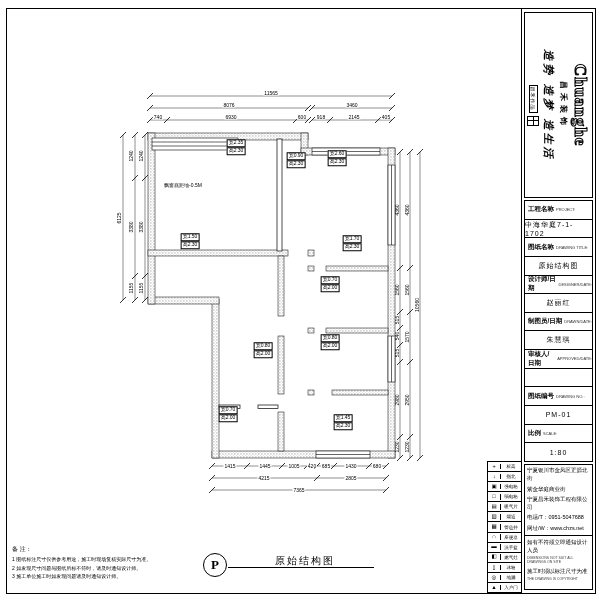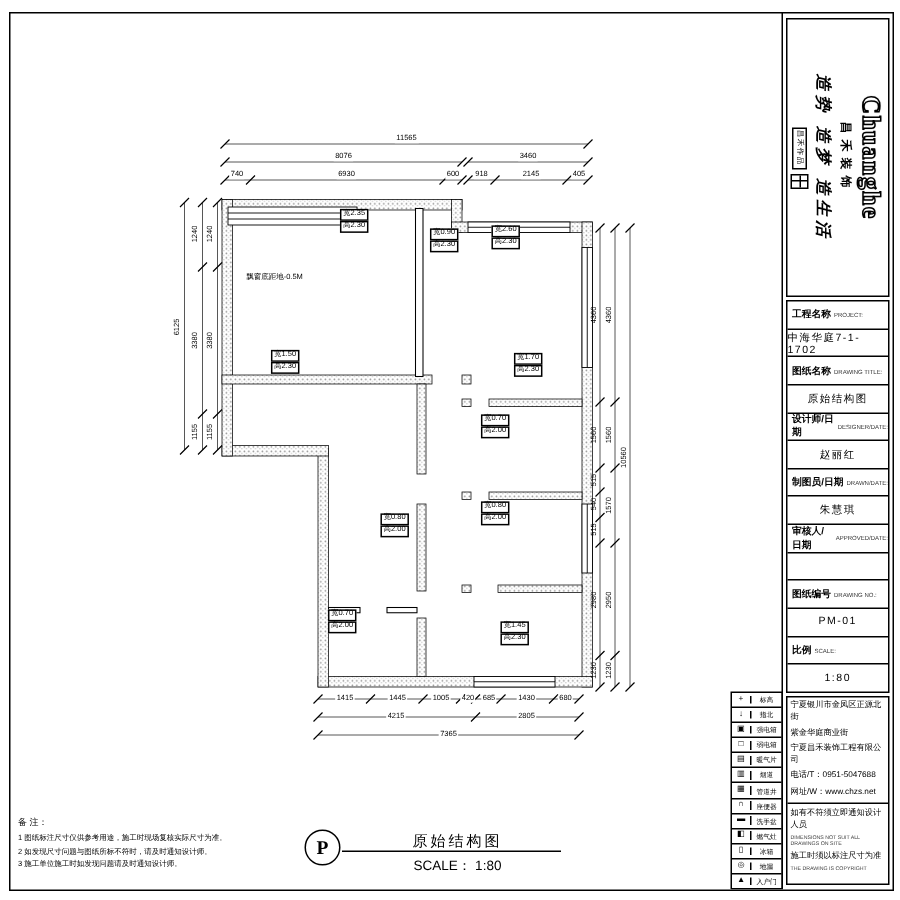--- a/index.html
+++ b/index.html
@@ -234,21 +234,20 @@
       </div>
       <div class="plabel" style="left: 343px; top: 422px;">
         <div class="cell">宽1.45</div>
         <div class="cell">高2.30</div>
       </div>
     </div>
 
   <div id="ptitle-circle">P</div>
   <div id="ptitle-line"></div>
   <div id="ptitle-name">原始结构图</div>
-  <div id="ptitle-scale">SCALE： 1:80</div>
 
   <div id="notes">
     <div class="nt">备 注：</div>
     <div id="notes-items">
         <div>1 图纸标注尺寸仅供参考用途，施工时现场复核实际尺寸为准。</div>
         <div>2 如发现尺寸问题与图纸所标不符时，请及时通知设计师。</div>
         <div>3 施工单位施工时如发现问题请及时通知设计师。</div>
       </div>
   </div>
 

